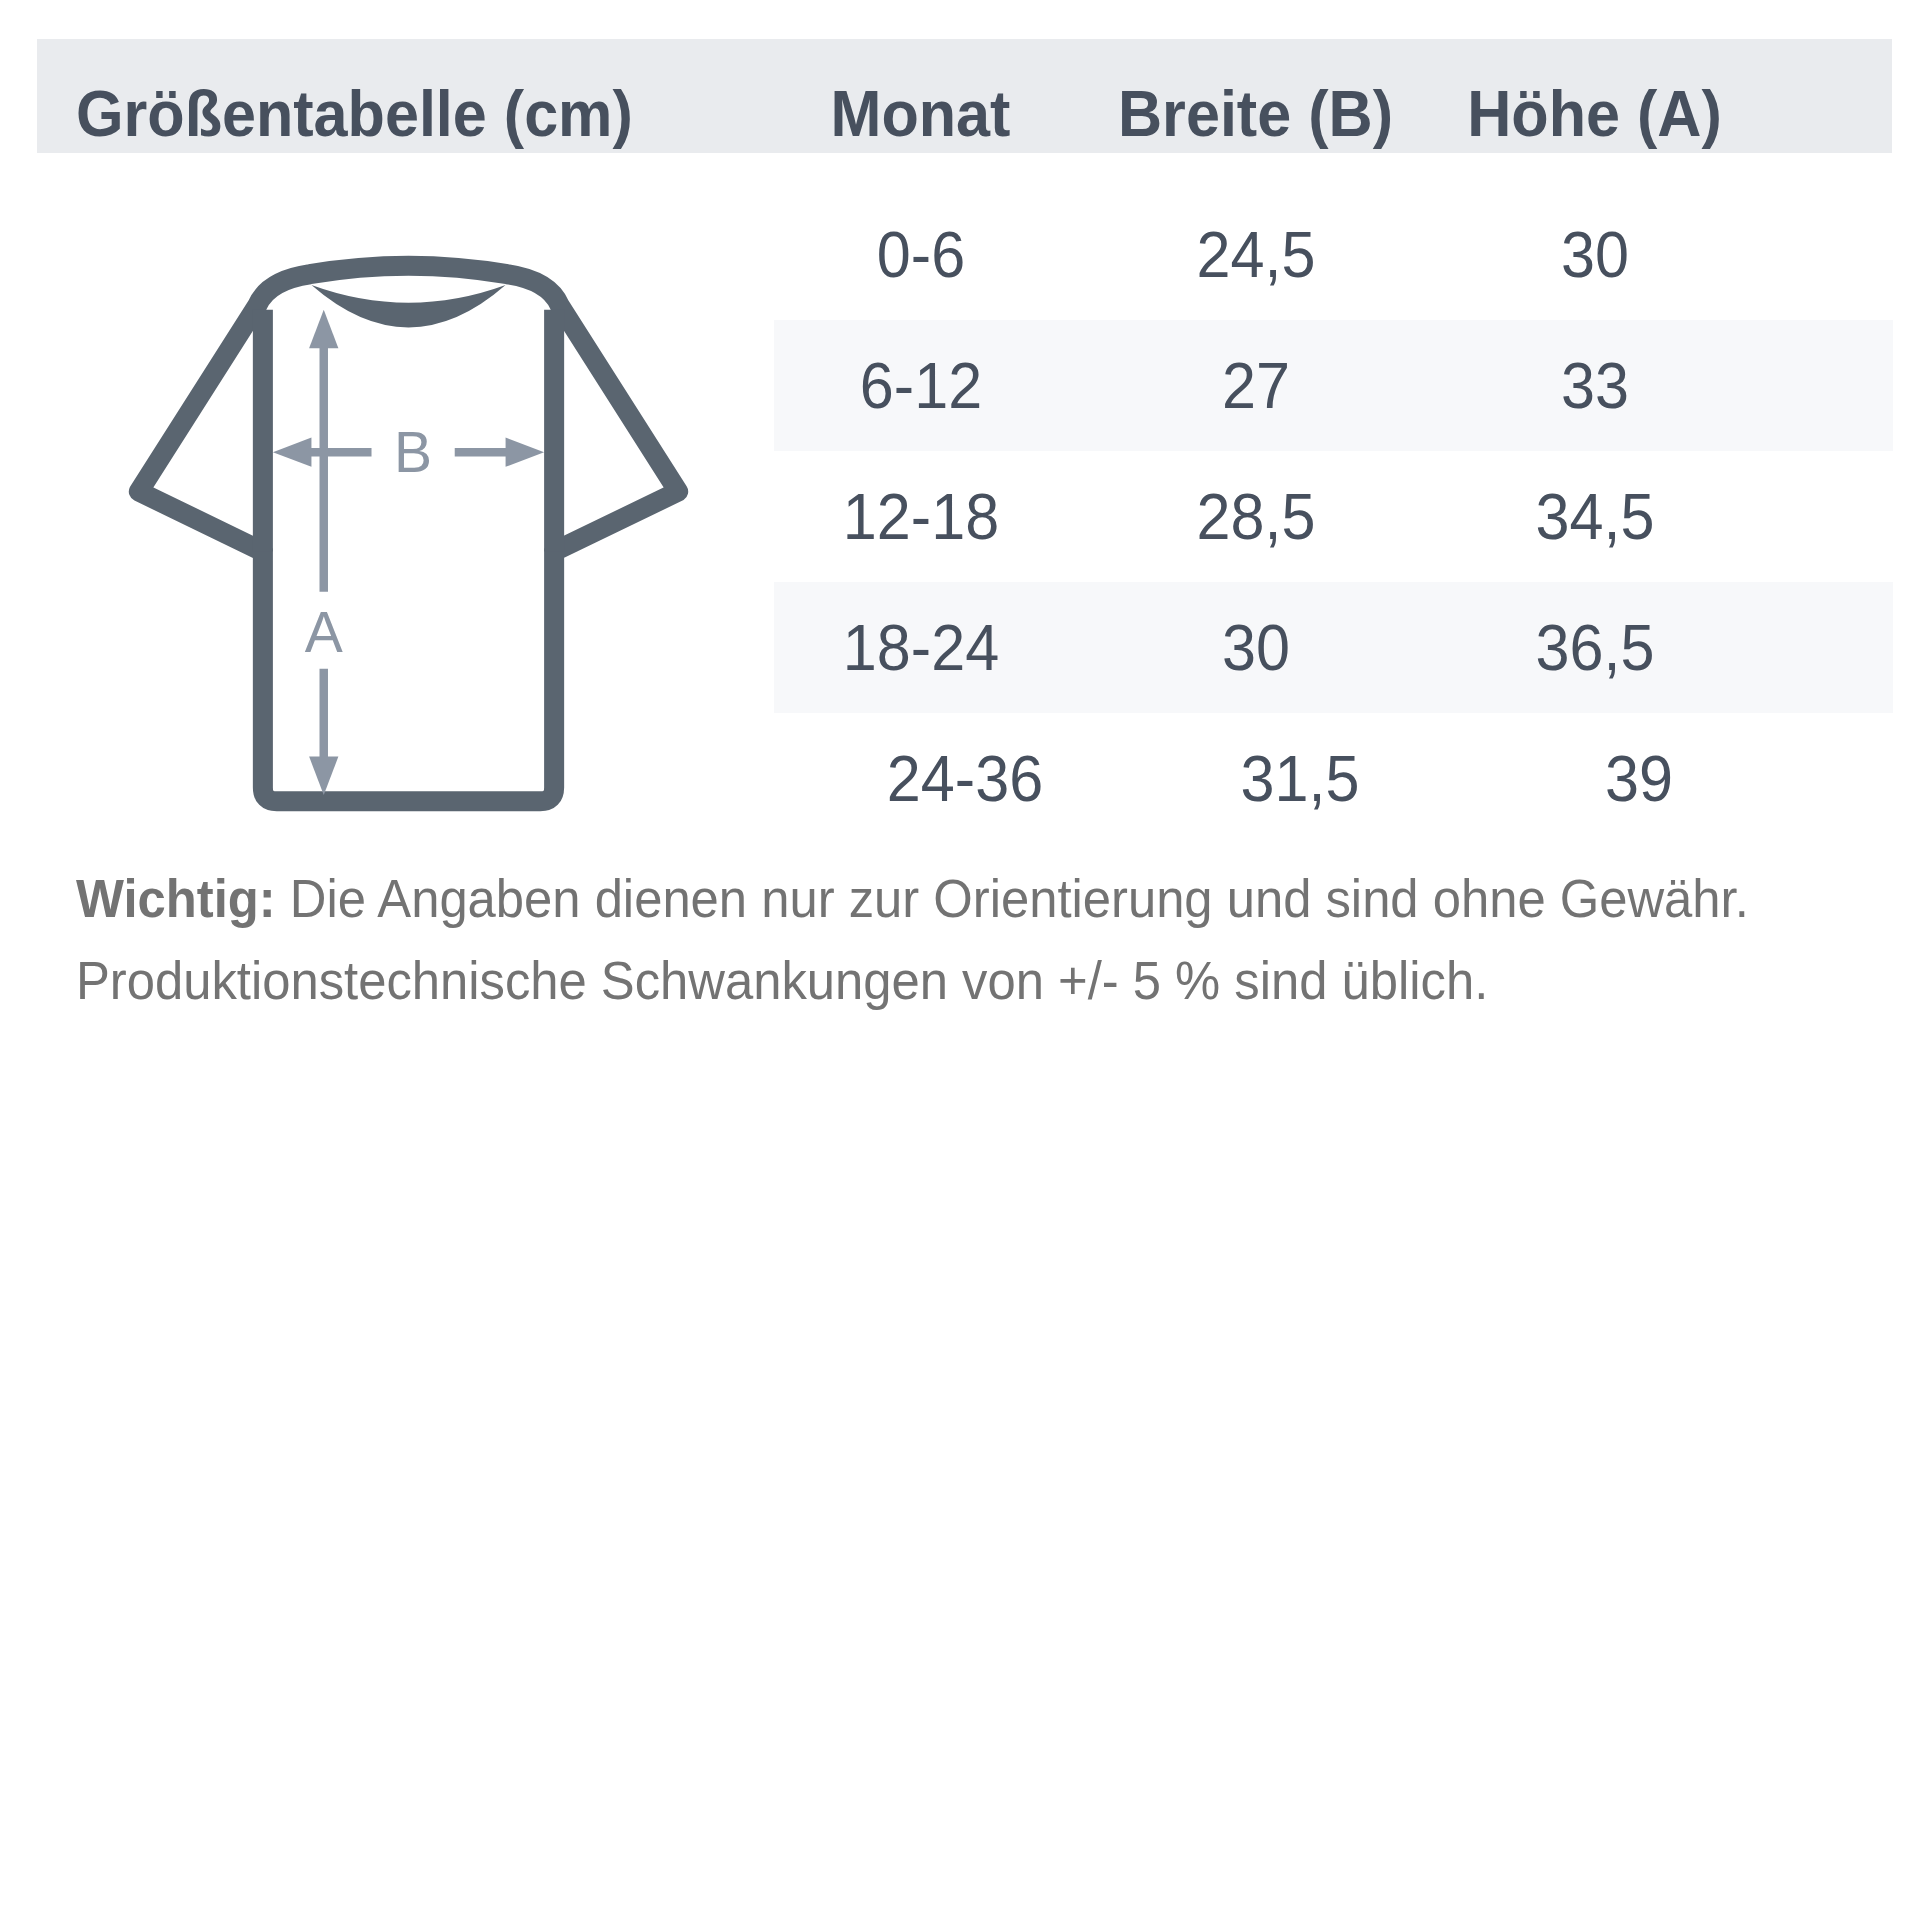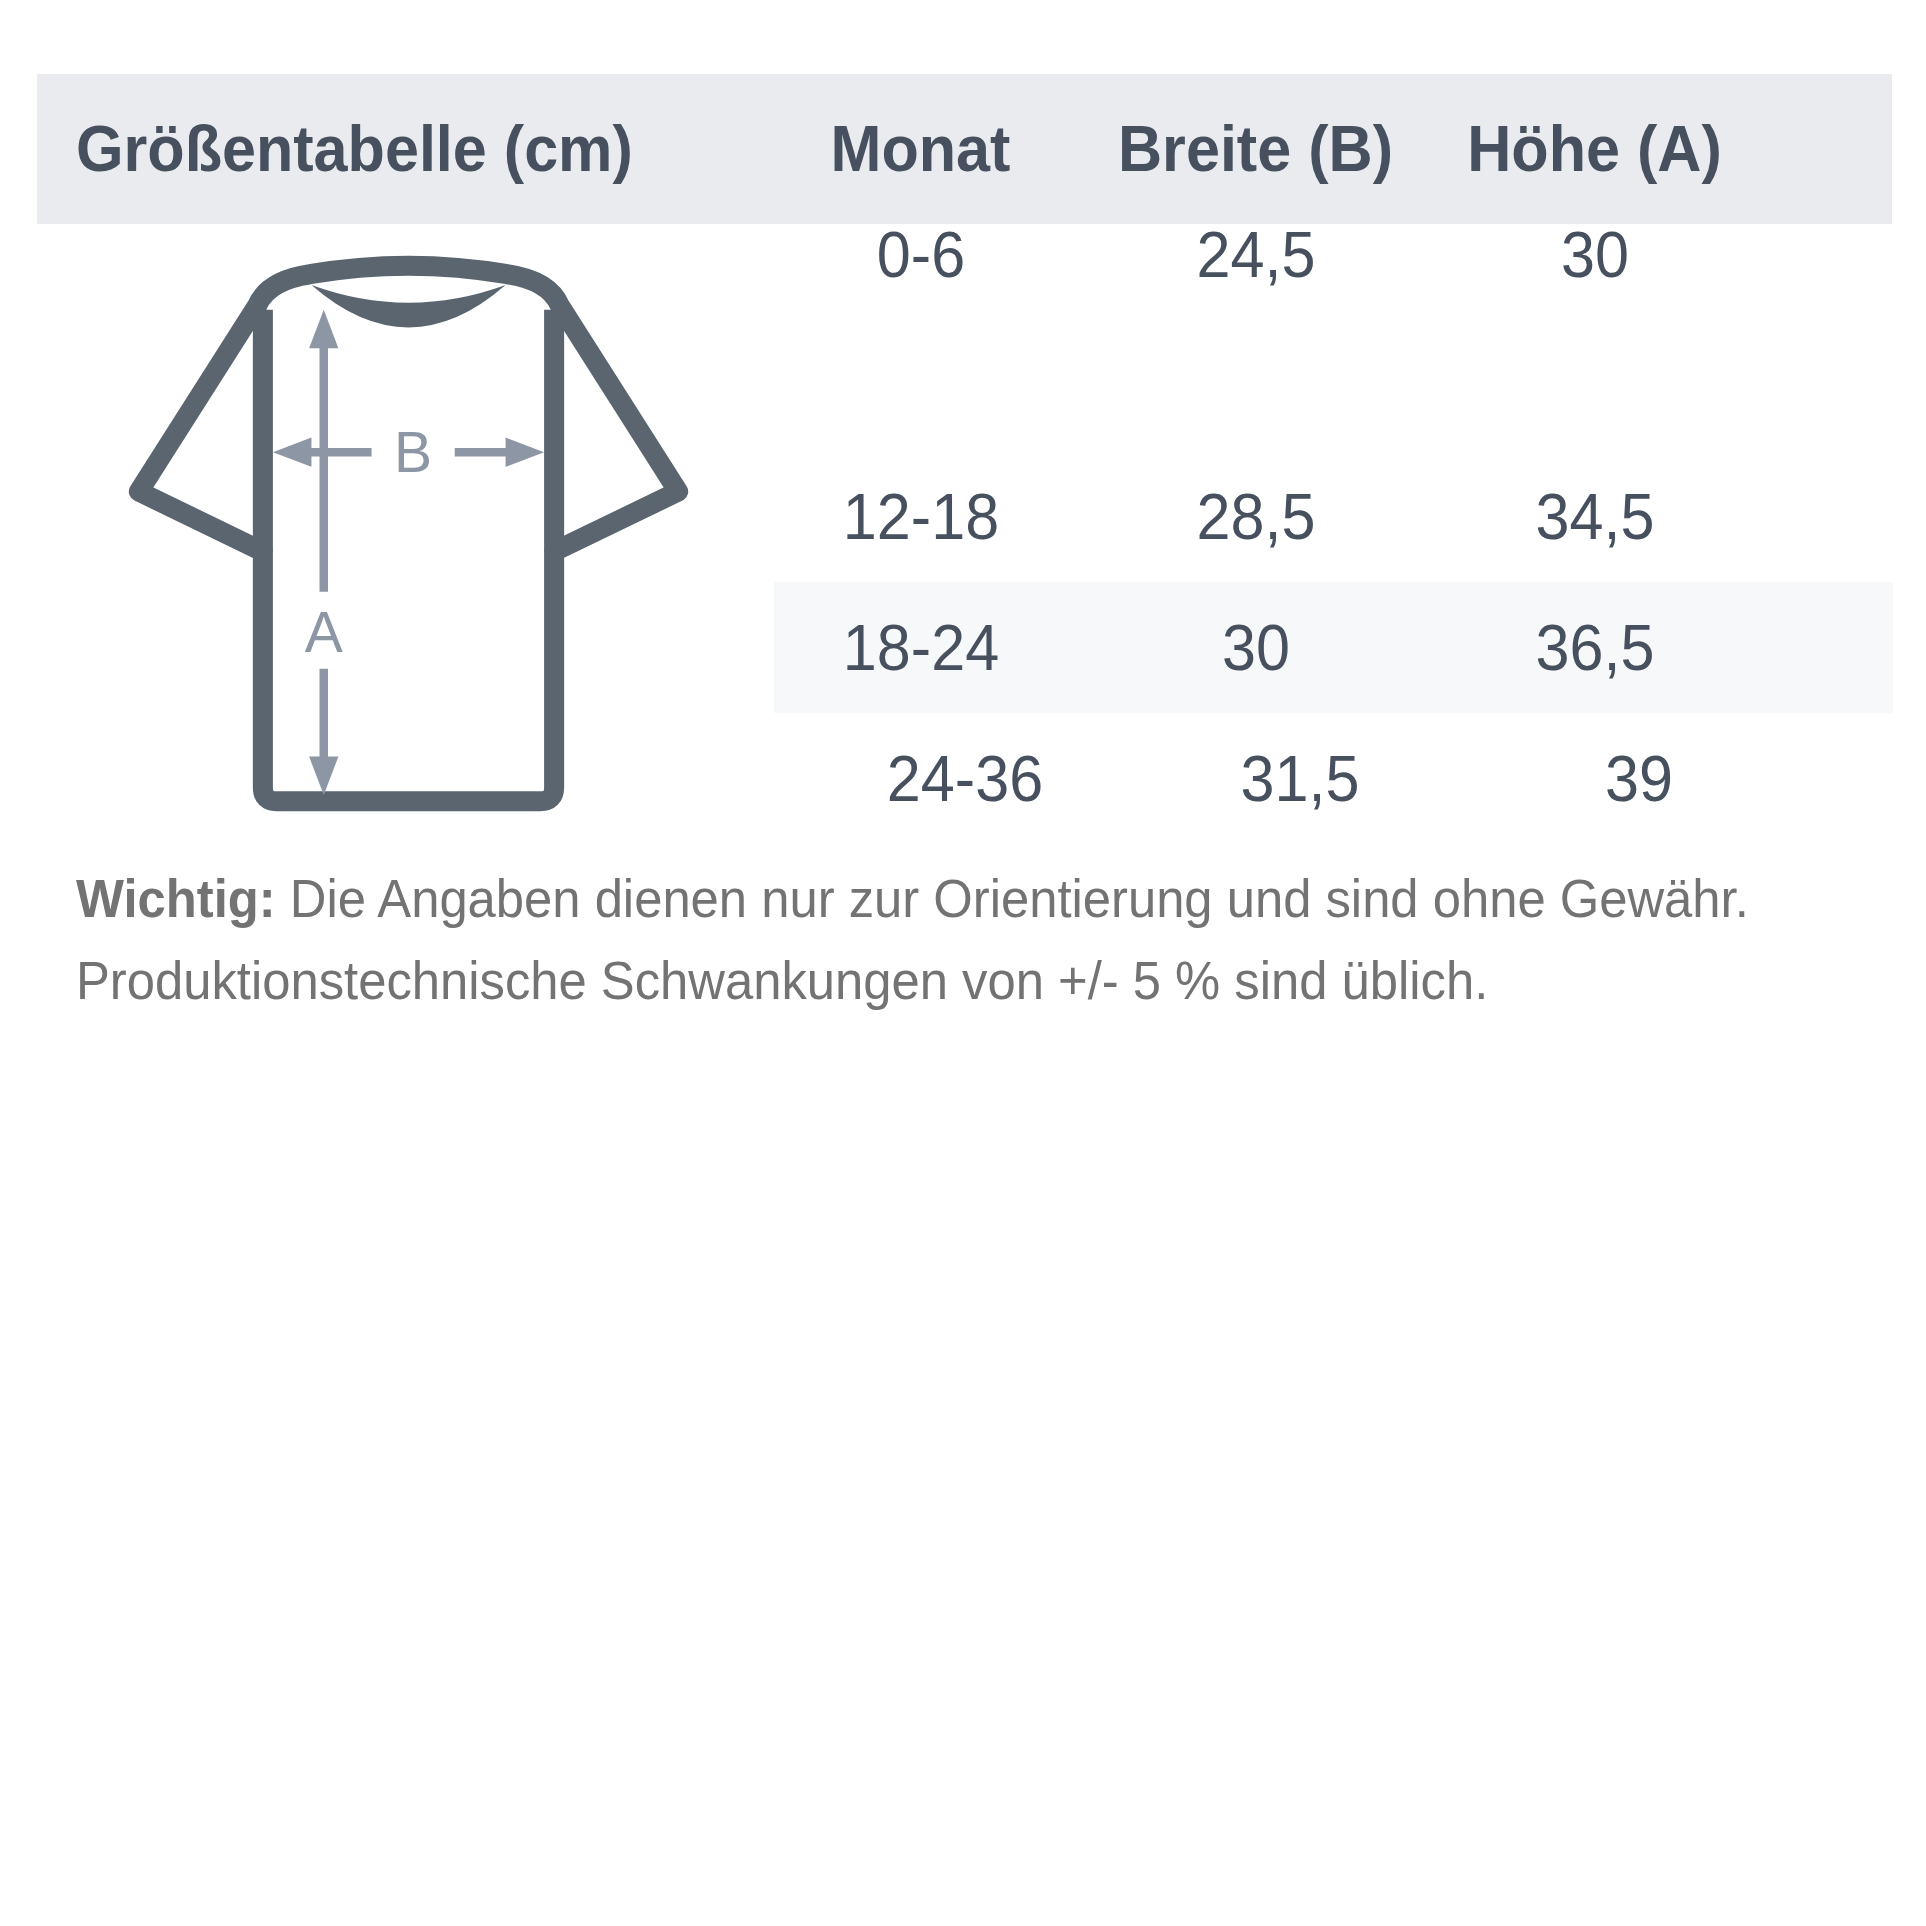--- a/index.html
+++ b/index.html
@@ -5,23 +5,22 @@
   html,body{margin:0;padding:0;background:#ffffff;}
   .page{
     position:relative;
     width:1926px;height:1926px;
     background:#ffffff;
     overflow:hidden;
     font-family:"Liberation Sans", sans-serif;
   }
   .band{
     position:absolute;
-    left:37px;top:39px;width:1855px;height:150px;
+    left:37px;top:39px;width:1855px;height:114px;
     background:#e9ebee;
-    margin-top:35px;
   }
   .title{
     position:absolute;left:39px;top:0;height:150px;line-height:150px;
     font-size:65px;font-weight:bold;color:#47505e;white-space:nowrap;
     transform:scaleX(0.94);transform-origin:0 50%;
   }
   .col-head{
     position:absolute;top:0;width:385px;height:150px;line-height:150px;
     text-align:center;font-size:65px;font-weight:bold;color:#47505e;
     transform:scaleX(0.94);transform-origin:50% 50%;white-space:nowrap;
@@ -72,20 +71,26 @@
     <div class="col-head c1">Breite (B)</div>
     <div class="col-head c2">Höhe (A)</div>
   </div>
 
   <div class="row r0">
     <div class="cell c0">0-6</div>
     <div class="cell c1">24,5</div>
     <div class="cell c2">30</div>
   </div>
 
+  <div class="row r1">
+    <div class="stripe-bg"></div>
+    <div class="cell c0">6-12</div>
+    <div class="cell c1">27</div>
+    <div class="cell c2">33</div>
+  </div>
 
   <div class="row r2">
     <div class="cell c0">12-18</div>
     <div class="cell c1">28,5</div>
     <div class="cell c2">34,5</div>
   </div>
 
   <div class="row r3">
     <div class="stripe-bg"></div>
     <div class="cell c0">18-24</div>

